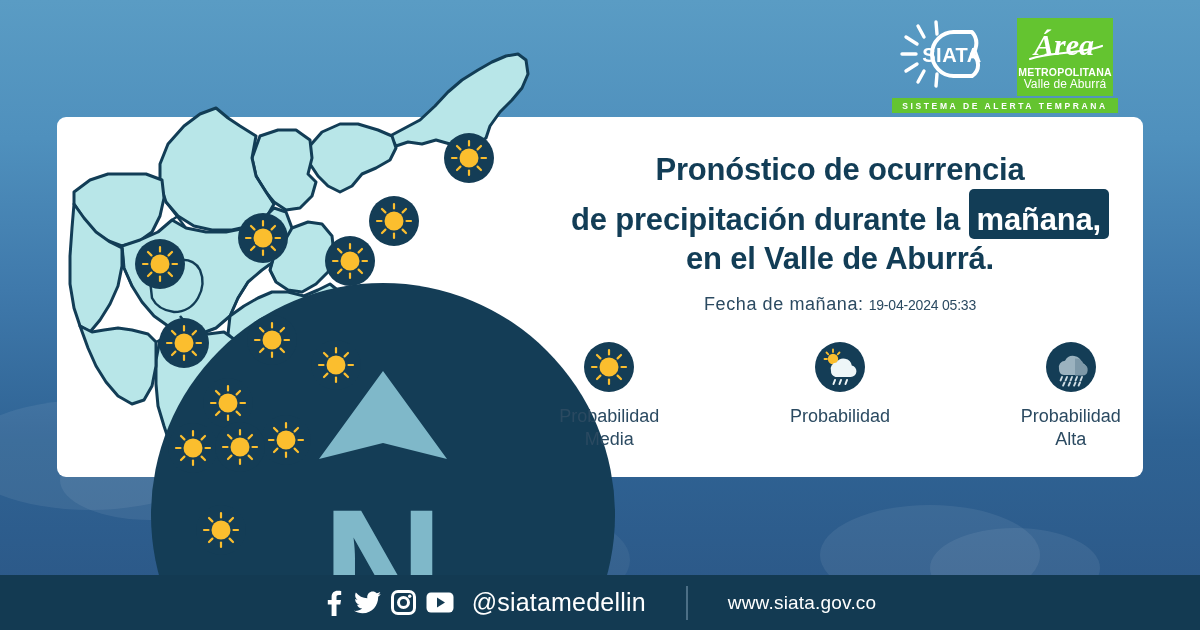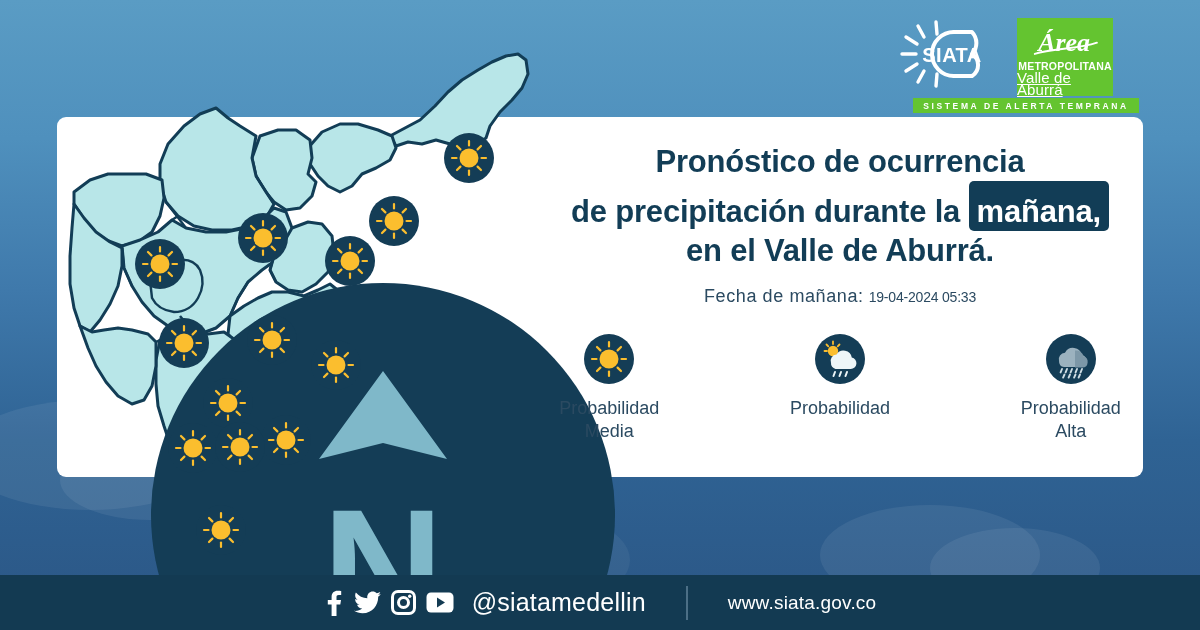--- a/index.html
+++ b/index.html
@@ -47,21 +47,21 @@
   .map { position:absolute; left:60px; top:40px; width:480px; height:540px; }
   .map svg { display:block; width:480px; height:540px; overflow:visible; }
 
   
   .marker { position:absolute; width:52px; height:52px; margin-left:-26px; margin-top:-26px; }
   .marker svg { width:52px; height:52px; display:block; }
 
   .compass { position:absolute; width:60px; height:60px; margin-left:-30px; margin-top:-30px; }
 
   
-  .content { position:absolute; left:540px; top:142px; width:600px; }
+  .content { position:absolute; left:540px; top:150px; width:600px; }
   .title {
     color:#123d56; font-weight:bold; font-size:31px; line-height:39px;
     text-align:center; letter-spacing:-.2px;
   }
   .hl {
     background:#123d56; color:#ffffff; border-radius:5px;
     padding:14px 8px 3px 8px; display:inline-block; line-height:33px;
   }
   .fecha { text-align:center; margin-top:16px; color:#2b4a61; font-size:18px; }
   .fecha .lbl { letter-spacing:.6px; }
@@ -73,25 +73,25 @@
   .leg-ico svg { display:block; width:52px; height:52px; }
   .leg-txt { color:#2b4a61; font-size:18px; line-height:23px; }
 
   
   .logos { position:absolute; right:78px; top:18px; width:230px; height:92px; }
   .siata-logo { position:absolute; left:0; top:0; width:128px; height:72px; }
   .amva { position:absolute; left:125px; top:0; width:96px; height:78px; background:#64c430;
           display:flex; flex-direction:column; align-items:center; justify-content:flex-start; padding-top:4px; }
   .amva-script { width:82px; height:44px; }
   .amva-l1 { color:#ffffff; font-weight:bold; font-size:10.5px; letter-spacing:.2px; line-height:12px; }
-  .amva-l2 { color:#ffffff; font-size:15px; letter-spacing:.1px; line-height:12px;text-decoration:underline; }
+  .amva-l2 { color:#ffffff; font-size:12px; letter-spacing:.1px; line-height:12px; }
   .tagline {
     position:absolute; left:0; top:80px; width:226px; height:15px; background:#64c430;
     color:#ffffff; font-size:8.5px; font-weight:bold; letter-spacing:2.6px;
-    display:flex; align-items:center; justify-content:center;margin-left:21px;
+    display:flex; align-items:center; justify-content:center;
   }
 </style>
 </head>
 <body>
 
 <div id="stage">
 
   <div class="bg">
     <div class="bg-cloud c6"></div>
     <div class="bg-cloud c1"></div>

